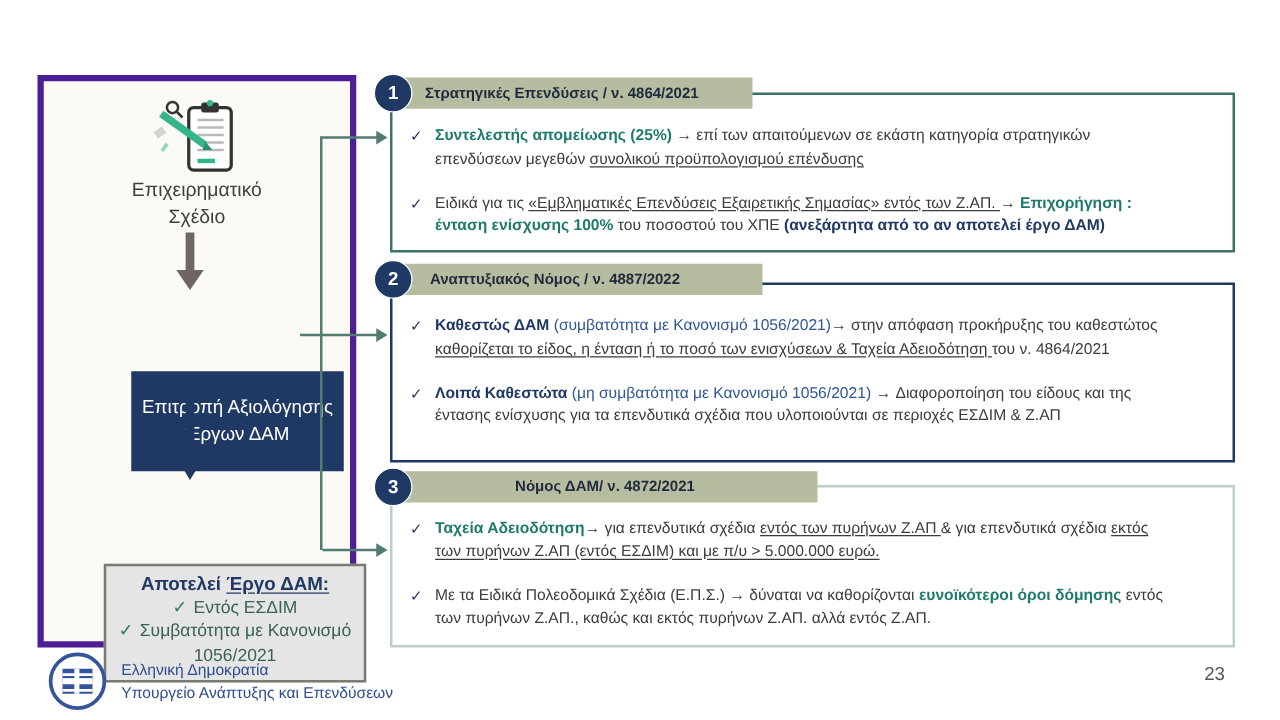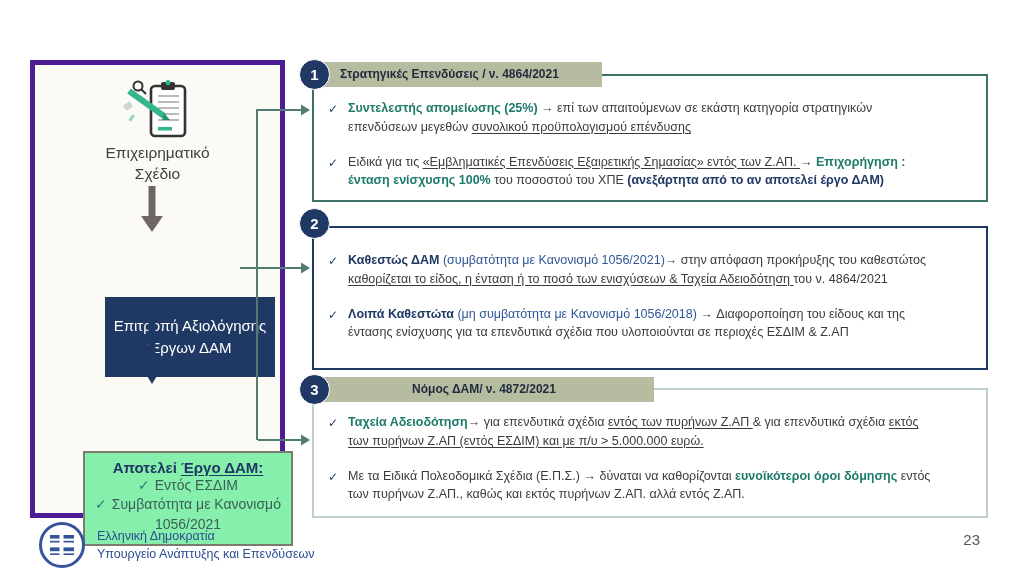--- a/index.html
+++ b/index.html
@@ -11,21 +11,21 @@
   .left-panel{position:absolute;left:30px;top:60px;width:255px;height:458px;
     background:#fbfaf5;border:5px solid #4c1d95;box-sizing:border-box;}
   .plan-icon{position:absolute;left:50%;top:14px;transform:translateX(-50%);}
   .plan-label{position:absolute;top:78px;left:0;width:100%;text-align:center;
     font-size:15.5px;color:#404040;line-height:1.35;}
   .plan-label span{display:inline-block;width:150px;}
   .committee-box{position:absolute;left:70px;top:232px;width:170px;height:80px;
     background:#1f3864;color:#ffffff;display:flex;align-items:center;justify-content:center;
     text-align:center;font-size:15px;line-height:1.45;box-sizing:border-box;padding:0 8px;}
   .result-box{position:absolute;left:48px;top:386px;width:210px;height:95px;
-    background:#86efac;border:2px solid #7c7b72;box-sizing:border-box;text-align:center;
+    background:#e5e5e5;border:2px solid #7c7b72;box-sizing:border-box;text-align:center;
     padding-top:6px;}
   .result-title{font-size:15px;font-weight:bold;color:#1f3864;}
   .result-title .u2{text-decoration:underline;text-underline-offset:2px;}
   .result-item{font-size:14px;color:#3a6157;line-height:1.38;}
   .result-item .chk-t{color:#2e7d6e;margin-right:5px;}
   
   .overlay{position:absolute;left:0;top:0;pointer-events:none;}
   
   .ibox{position:absolute;left:312px;width:676px;box-sizing:border-box;background:#ffffff;}
   .ibox-1{top:74px;height:128px;border:2px solid #3c7268;padding:23px 45px 0 14px;}
@@ -129,23 +129,24 @@
   <div class="hbar hbar-1">Στρατηγικές Επενδύσεις  / ν. 4864/2021</div>
   <div class="ncircle nc-1">1</div>
 
   <div class="ibox ibox-2">
     <div class="bullet">
       <span class="chk">✓</span>
       <p><span class="bn">Καθεστώς ΔΑΜ </span><span class="bl">(συμβατότητα με Κανονισμό 1056/2021)</span><span class="ar">→ </span><span>στην απόφαση προκήρυξης του καθεστώτος </span><span class="u">καθορίζεται το είδος, η ένταση ή το ποσό των ενισχύσεων &amp; Ταχεία Αδειοδότηση </span><span>του ν. 4864/2021</span></p>
     </div>
     <div class="bullet">
       <span class="chk">✓</span>
-      <p><span class="bn">Λοιπά Καθεστώτα </span><span class="bl">(μη συμβατότητα με Κανονισμό 1056/2018) </span><span class="ar">→ </span><span>Διαφοροποίηση του είδους και της έντασης ενίσχυσης για τα επενδυτικά σχέδια που υλοποιούνται σε περιοχές ΕΣΔΙΜ &amp; Ζ.ΑΠ</span></p>
+      <p><span class="bn">Λοιπά Καθεστώτα </span><span class="bl">(μη συμβατότητα με Κανονισμό 1056/2021) </span><span class="ar">→ </span><span>Διαφοροποίηση του είδους και της έντασης ενίσχυσης για τα επενδυτικά σχέδια που υλοποιούνται σε περιοχές ΕΣΔΙΜ &amp; Ζ.ΑΠ</span></p>
     </div>
   </div>
+  <div class="hbar hbar-2">Αναπτυξιακός Νόμος / ν. 4887/2022</div>
   <div class="ncircle nc-2">2</div>
 
   <div class="ibox ibox-3">
     <div class="bullet">
       <span class="chk">✓</span>
       <p><span class="bt">Ταχεία Αδειοδότηση</span><span class="ar">→ </span><span>για επενδυτικά σχέδια </span><span class="u">εντός των πυρήνων Ζ.ΑΠ </span><span>&amp; για επενδυτικά σχέδια </span><span class="u">εκτός των πυρήνων Ζ.ΑΠ (εντός ΕΣΔΙΜ) και με π/υ &gt; 5.000.000 ευρώ.</span></p>
     </div>
     <div class="bullet">
       <span class="chk">✓</span>
       <p><span>Με τα Ειδικά Πολεοδομικά Σχέδια (Ε.Π.Σ.) </span><span class="ar">→ </span><span>δύναται να καθορίζονται </span><span class="bt">ευνοϊκότεροι όροι δόμησης </span><span>εντός των πυρήνων Ζ.ΑΠ., καθώς και εκτός πυρήνων Ζ.ΑΠ. αλλά εντός Ζ.ΑΠ.</span></p>

